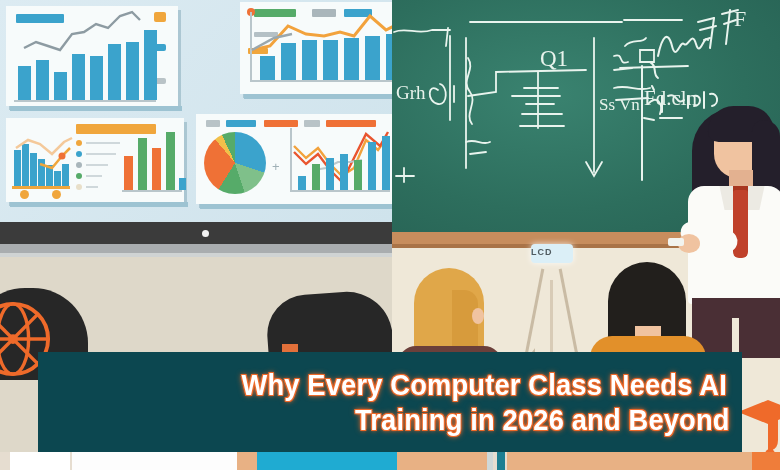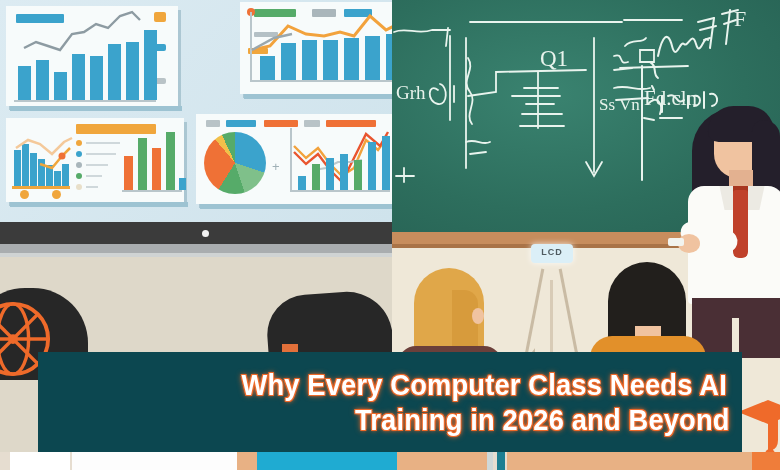--- a/index.html
+++ b/index.html
@@ -70,21 +70,21 @@
   #s1-body{position:absolute;left:6px;top:346px;width:104px;height:22px;background:#6b3f3a;border-radius:18px 18px 0 0;}
   #s2-hair{position:absolute;left:216px;top:262px;width:78px;height:92px;background:#221f1c;border-radius:40px 40px 16px 16px;}
   #s2-neck{position:absolute;left:243px;top:326px;width:26px;height:22px;background:#f0c3a0;}
   #s2-body{position:absolute;left:198px;top:336px;width:116px;height:30px;background:#e2902a;border-radius:22px 22px 0 0;}
   
   #easel-a{position:absolute;left:140px;top:268px;width:3px;height:98px;background:#c9bba4;transform:rotate(11deg);}
   #easel-b{position:absolute;left:176px;top:268px;width:3px;height:98px;background:#c9bba4;transform:rotate(-11deg);}
   #easel-c{position:absolute;left:158px;top:280px;width:3px;height:86px;background:#d8cbb6;}
   #easel-v{position:absolute;left:140px;top:322px;width:40px;height:30px;border-left:3px solid #c9bba4;border-right:3px solid #c9bba4;transform:rotate(0deg);clip-path:polygon(0 100%,50% 0,100% 100%);background:transparent;}
   #sign{position:absolute;left:139px;top:244px;width:42px;height:19px;background:#dbeff7;border-radius:4px;box-shadow:0 0 6px rgba(255,255,255,.8);}
-  #sign-txt{position:absolute;left:139px;top:247px;width:42px;text-align:center;font-size:9px;font-weight:bold;color:#4f5b60;letter-spacing:1px;}
+  #sign-txt{position:absolute;left:139px;top:247px;width:42px;font-size:9px;font-weight:bold;color:#4f5b60;letter-spacing:1px;}
   #grad-cap{position:absolute;left:346px;top:396px;width:60px;height:64px;}
 
   
   #banner{position:absolute;left:38px;top:352px;width:704px;height:100px;background:#0c4750;}
   #banner-title{position:absolute;left:0;top:0;width:704px;height:100px;display:flex;flex-direction:column;
     align-items:flex-end;justify-content:center;gap:1px;}
   .bline{color:#ffffff;font-family:"Liberation Sans", sans-serif;font-weight:bold;font-size:29px;
     line-height:34px;letter-spacing:.2px;white-space:nowrap;transform:scaleX(.94);
     text-shadow:0 0 4px #ef6a2a,0 0 7px #ef6a2a,1px 1px 0 #ef6a2a,-1px -1px 0 #ef6a2a,
                 1px -1px 0 #ef6a2a,-1px 1px 0 #ef6a2a;}

